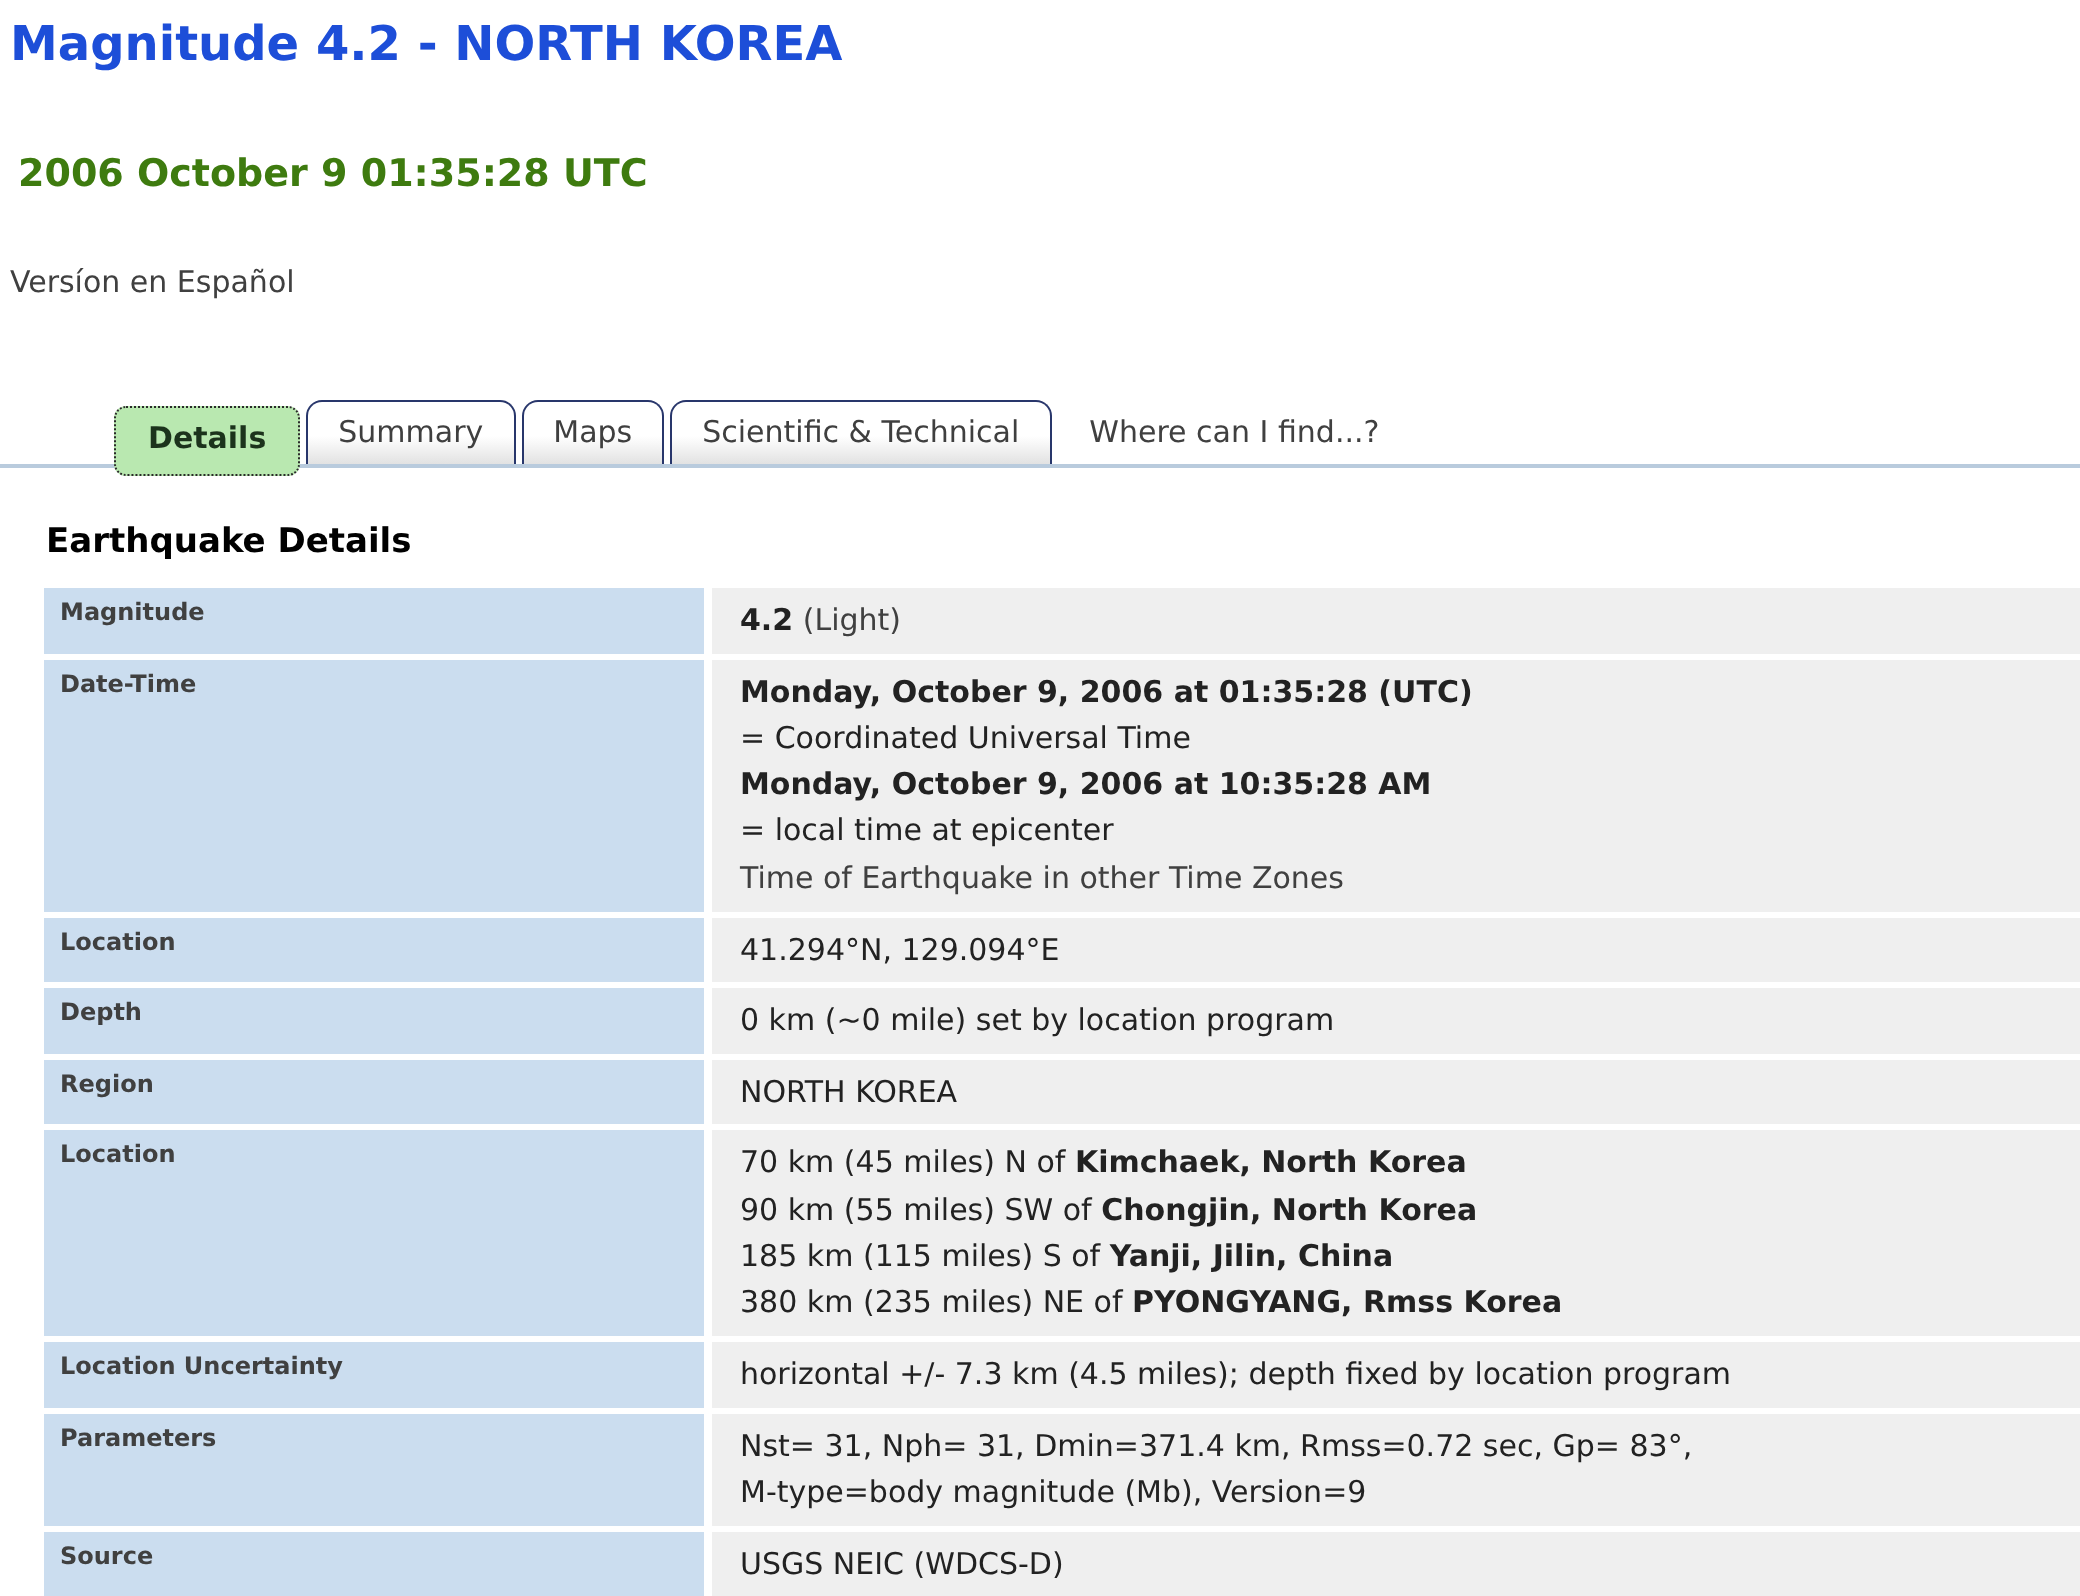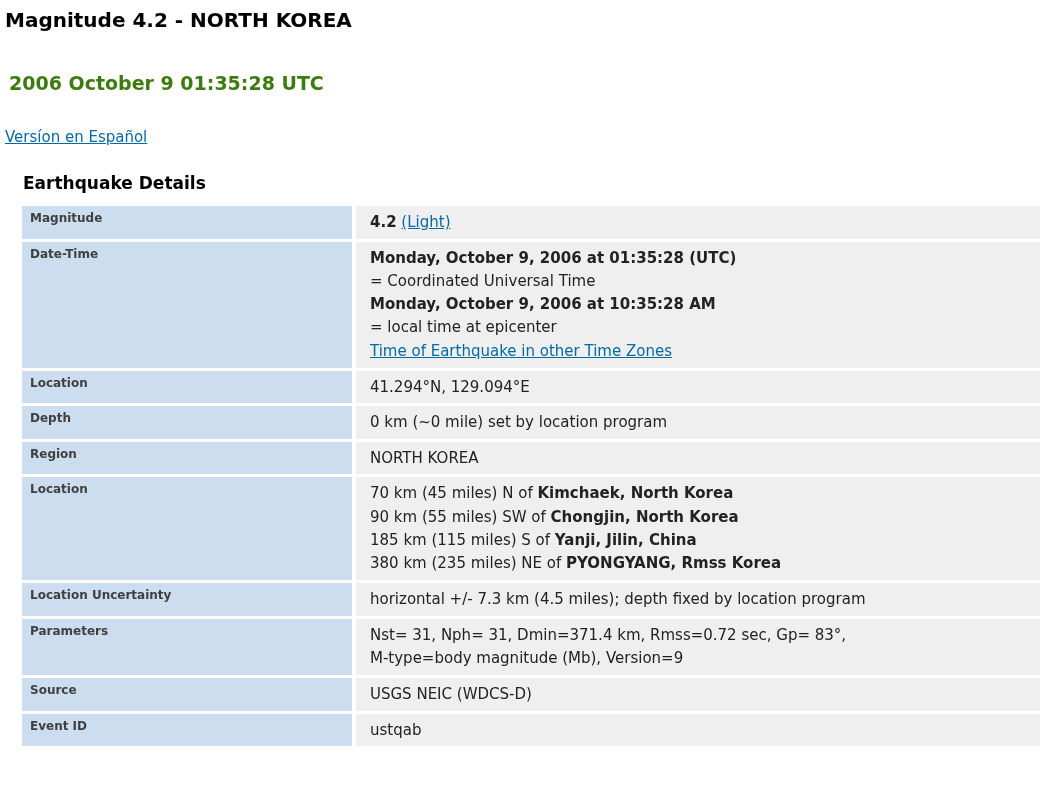--- a/index.html
+++ b/index.html
@@ -8,34 +8,34 @@
     background: #ffffff;
     width: 1040px;
     font-family: "DejaVu Sans", "Liberation Sans", sans-serif;
   }
   .page { width: 1040px; height: 798px; overflow: hidden; position: relative; }
 
   
   .page-title {
     margin: 0;
     padding: 8px 0 0 5px;
-    font-size: 20px;
-    font-weight: bold;
-    color: #000000;
+    font-size: 24px;
+    font-weight: bold;
+    color: #1d4ed8;
     letter-spacing: 0px;
   }
   .event-datetime {
     margin: 4px;
     padding: 36px 0 0 5px;
     font-size: 19px;
     font-weight: bold;
     color: #3E7B0F;
   }
   .spanish-link-wrap { padding: 30px 0 0 5px; font-size: 15px; }
-  a { color: #0369a1; text-decoration: underline; cursor: pointer; }
+  a { color: #404040; cursor: pointer; }
 
   
   .tabbar {
     margin-top: 47px;
     padding-left: 57px;
     border-bottom: 2px solid #B9CBDD;
     display: flex;
     align-items: flex-end;
     height: 37px;
   }
@@ -114,20 +114,27 @@
 <div class="page">
 
   <h1 class="page-title">Magnitude 4.2 - NORTH KOREA</h1>
 
   <h2 class="event-datetime">2006 October 9 01:35:28 UTC</h2>
 
   <div class="spanish-link-wrap">
     <a>Versíon en Español</a>
   </div>
 
+  <div class="tabbar">
+    <span class="tab active">Details</span>
+    <span class="tab">Summary</span>
+    <span class="tab">Maps</span>
+    <span class="tab">Scientific &amp; Technical</span>
+    <a class="where-link">Where can I find...?</a>
+  </div>
 
   <h3 class="section-heading">Earthquake Details</h3>
 
   <table class="details">
     <tbody>
         <tr>
       <th>Magnitude</th>
       <td>
         <span class="bold">4.2</span>
         <a>(Light)</a>

